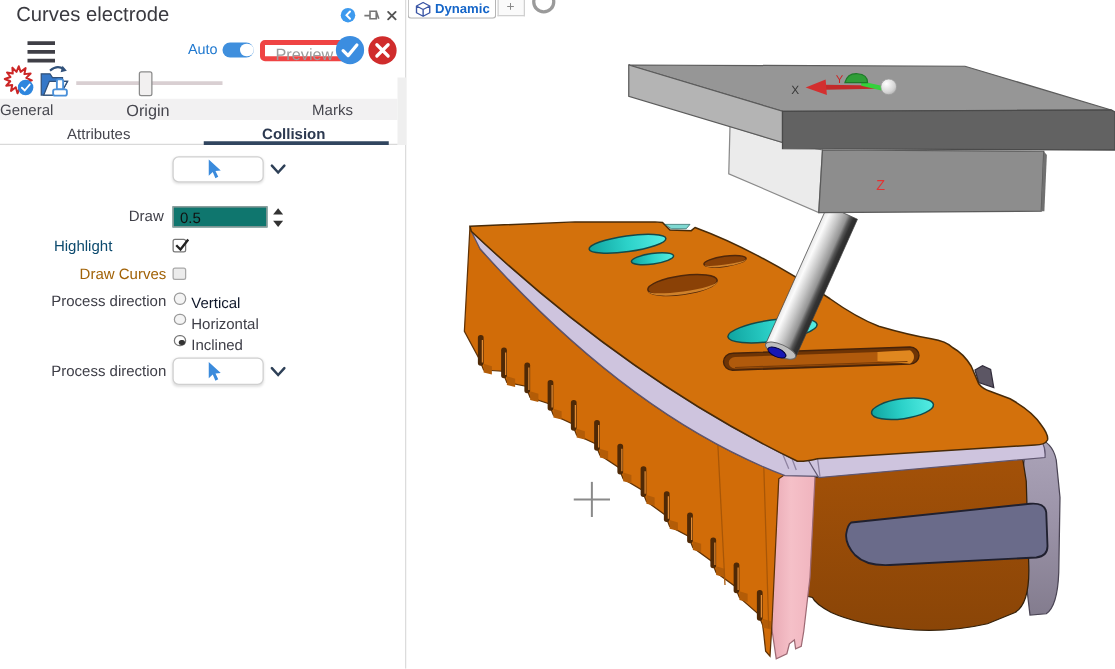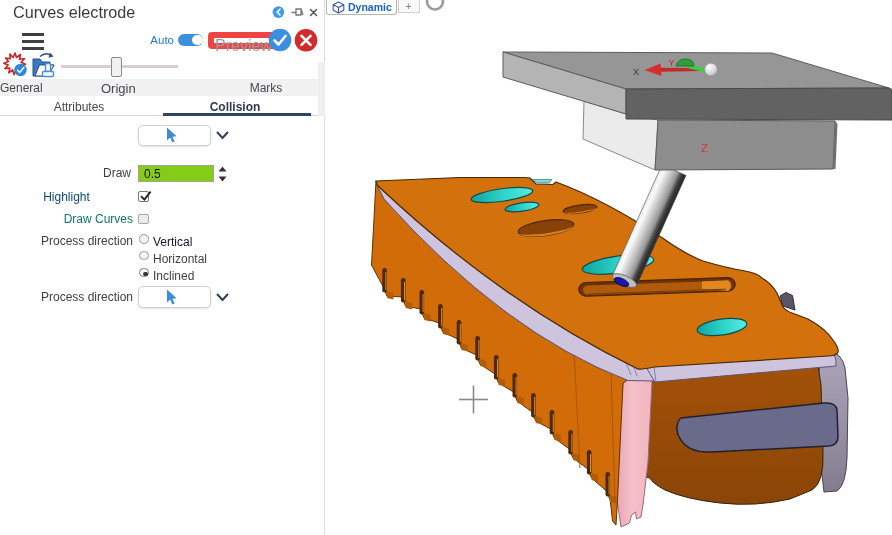--- a/index.html
+++ b/index.html
@@ -174,21 +174,21 @@
   <div class="abs" style="left:318px;top:62px;width:7px;height:54px;background:#efefef"></div>
 
   <div class="abs" style="left:22px;top:33px;width:22px;height:3px;background:#3f3f46"></div>
   <div class="abs" style="left:22px;top:40px;width:22px;height:3px;background:#3f3f46"></div>
   <div class="abs" style="left:22px;top:47px;width:22px;height:3px;background:#3f3f46"></div>
 
   <div class="abs" style="left:130px;top:33.5px;width:44px;text-align:right;font-size:11.5px;color:#1f78cf">Auto</div>
   <div class="abs" style="left:178px;top:33.5px;width:25px;height:12.5px;border-radius:7px;background:#3f8fdd"></div>
   <div class="abs" style="left:192px;top:34.5px;width:10.5px;height:10.5px;border-radius:50%;background:#fff"></div>
 
-  <div class="abs" style="left:208px;top:32px;width:71px;height:17px;border:6px solid #ef4444;border-radius:4px;font-size:16px;color:#9b9b9b;text-align:center;line-height:15px">Preview</div>
+  <div class="abs" style="left:208px;top:32px;width:71px;height:17px;border:4px solid #ef4444;border-radius:4px;font-size:13px;color:#9b9b9b;text-align:center;line-height:15px">Preview</div>
 
   <svg class="abs" style="left:268px;top:28px" width="52" height="24" viewBox="0 0 52 24">
     <circle cx="12" cy="12" r="11.3" fill="#3b8de0"></circle>
     <path d="M6.5,12.5 L10.5,16.5 L17.5,8" stroke="#fff" stroke-width="2.6" fill="none" stroke-linecap="round" stroke-linejoin="round"></path>
     <circle cx="38" cy="12.3" r="11.3" fill="#d02c2c"></circle>
     <path d="M33.5,7.8 L42.5,16.8 M42.5,7.8 L33.5,16.8" stroke="#fff" stroke-width="2.6" stroke-linecap="round"></path>
   </svg>
 
   <svg class="abs" style="left:2px;top:51px" width="60" height="28" viewBox="0 0 60 28">
     <path d="M13,2 l1.5,4.5 4-3 -1,4.8 5,-0.5 -3.5,3.5 4.5,2 -4.8,1.5 3,3.8 -4.8,-1 0.5,5 -3.4,-3.6 -2,4.6 -1.4,-4.8 -3.8,3 1,-4.8 -4.8,0.6 3.2,-3.6 -4.4,-1.8 4.6,-1.6 -2.8,-3.6 4.6,0.8 -0.3,-4.7 3.3,3.4 z" fill="#fff" stroke="#cc2626" stroke-width="1.6" stroke-linejoin="round"></path>
@@ -210,33 +210,33 @@
   <div class="abs" style="left:101px;top:81px;width:118px;text-align:left;font-size:13px;color:#46464e">Origin</div>
   <div class="abs" style="left:207px;top:81px;width:118px;text-align:center;font-size:12px;color:#46464e">Marks</div>
 
   <div class="abs" style="left:20px;top:100px;width:118px;text-align:center;font-size:12px;color:#46464e">Attributes</div>
   <div class="abs" style="left:176px;top:100px;width:118px;text-align:center;font-size:12px;font-weight:bold;color:#2c3950">Collision</div>
   <div class="abs" style="left:0;top:115px;width:318px;height:1px;background:#d9d9d9"></div>
   <div class="abs" style="left:163px;top:113px;width:148px;height:3px;background:#31455f"></div>
 
   <div class="abs" style="left:0;top:165.5px;width:131px;text-align:right;font-size:12px;color:#3e3e47">Draw</div>
   <div class="abs" style="left:0;top:190px;width:133px;text-align:center;font-size:12px;color:#0c4a6e">Highlight</div>
-  <div class="abs" style="left:0;top:212px;width:133px;text-align:right;font-size:12px;color:#0f766e">Draw Curves</div>
+  <div class="abs" style="left:0;top:212px;width:133px;text-align:right;font-size:12px;color:#a16207">Draw Curves</div>
   <div class="abs" style="left:0;top:234px;width:133px;text-align:right;font-size:12px;color:#3e3e47">Process direction</div>
   <div class="abs" style="left:0;top:289.5px;width:133px;text-align:right;font-size:12px;color:#3e3e47">Process direction</div>
 
   <div class="abs" style="left:138px;top:124.5px;width:73px;height:21.5px;background:#fff;border:1px solid #d0d0d0;border-radius:5px;box-shadow:0 1px 2px rgba(0,0,0,0.12)"></div>
   <svg class="abs" style="left:165px;top:127px" width="14" height="17" viewBox="0 0 14 17">
       <path d="M2,0.5 L2,13.5 L5.2,10.6 L7.3,15.5 L9.6,14.4 L7.4,9.7 L11.6,9.3 Z" fill="#3b8bdc"></path>
     </svg>
   <svg class="abs" style="left:216px;top:131px" width="13" height="9" viewBox="0 0 13 9">
       <path d="M1.5,1.5 L6.5,7 L11.5,1.5" stroke="#2e4057" stroke-width="2" fill="none" stroke-linecap="round"></path>
     </svg>
 
-  <div class="abs" style="left:138px;top:165px;width:76px;height:17px;background:#84cc16;border:1px solid #a0a0a0;font-size:12px;color:#111;line-height:16px;padding-left:5px">0.5</div>
+  <div class="abs" style="left:138px;top:165px;width:76px;height:17px;background:#0f766e;border:1px solid #a0a0a0;font-size:12px;color:#111;line-height:16px;padding-left:5px">0.5</div>
   <svg class="abs" style="left:216.5px;top:166px" width="11" height="16" viewBox="0 0 11 16">
     <polygon points="5.5,0.5 9.5,5.5 1.5,5.5" fill="#333"></polygon>
     <polygon points="5.5,15.5 9.5,10.5 1.5,10.5" fill="#333"></polygon>
   </svg>
 
   <div class="abs" style="left:138px;top:191px;width:10.5px;height:10.5px;background:#fff;border:1.5px solid #777;border-radius:2px"></div>
   <svg class="abs" style="left:137.5px;top:187.5px" width="15" height="15" viewBox="0 0 15 15">
       <path d="M3,8.2 L6.4,11.6 L12.6,3.6" stroke="#222" stroke-width="1.9" fill="none"></path>
     </svg>
   <div class="abs" style="left:138px;top:213.5px;width:10.5px;height:10.5px;background:#ececec;border:1.5px solid #a8a8a8;border-radius:2px"></div>

